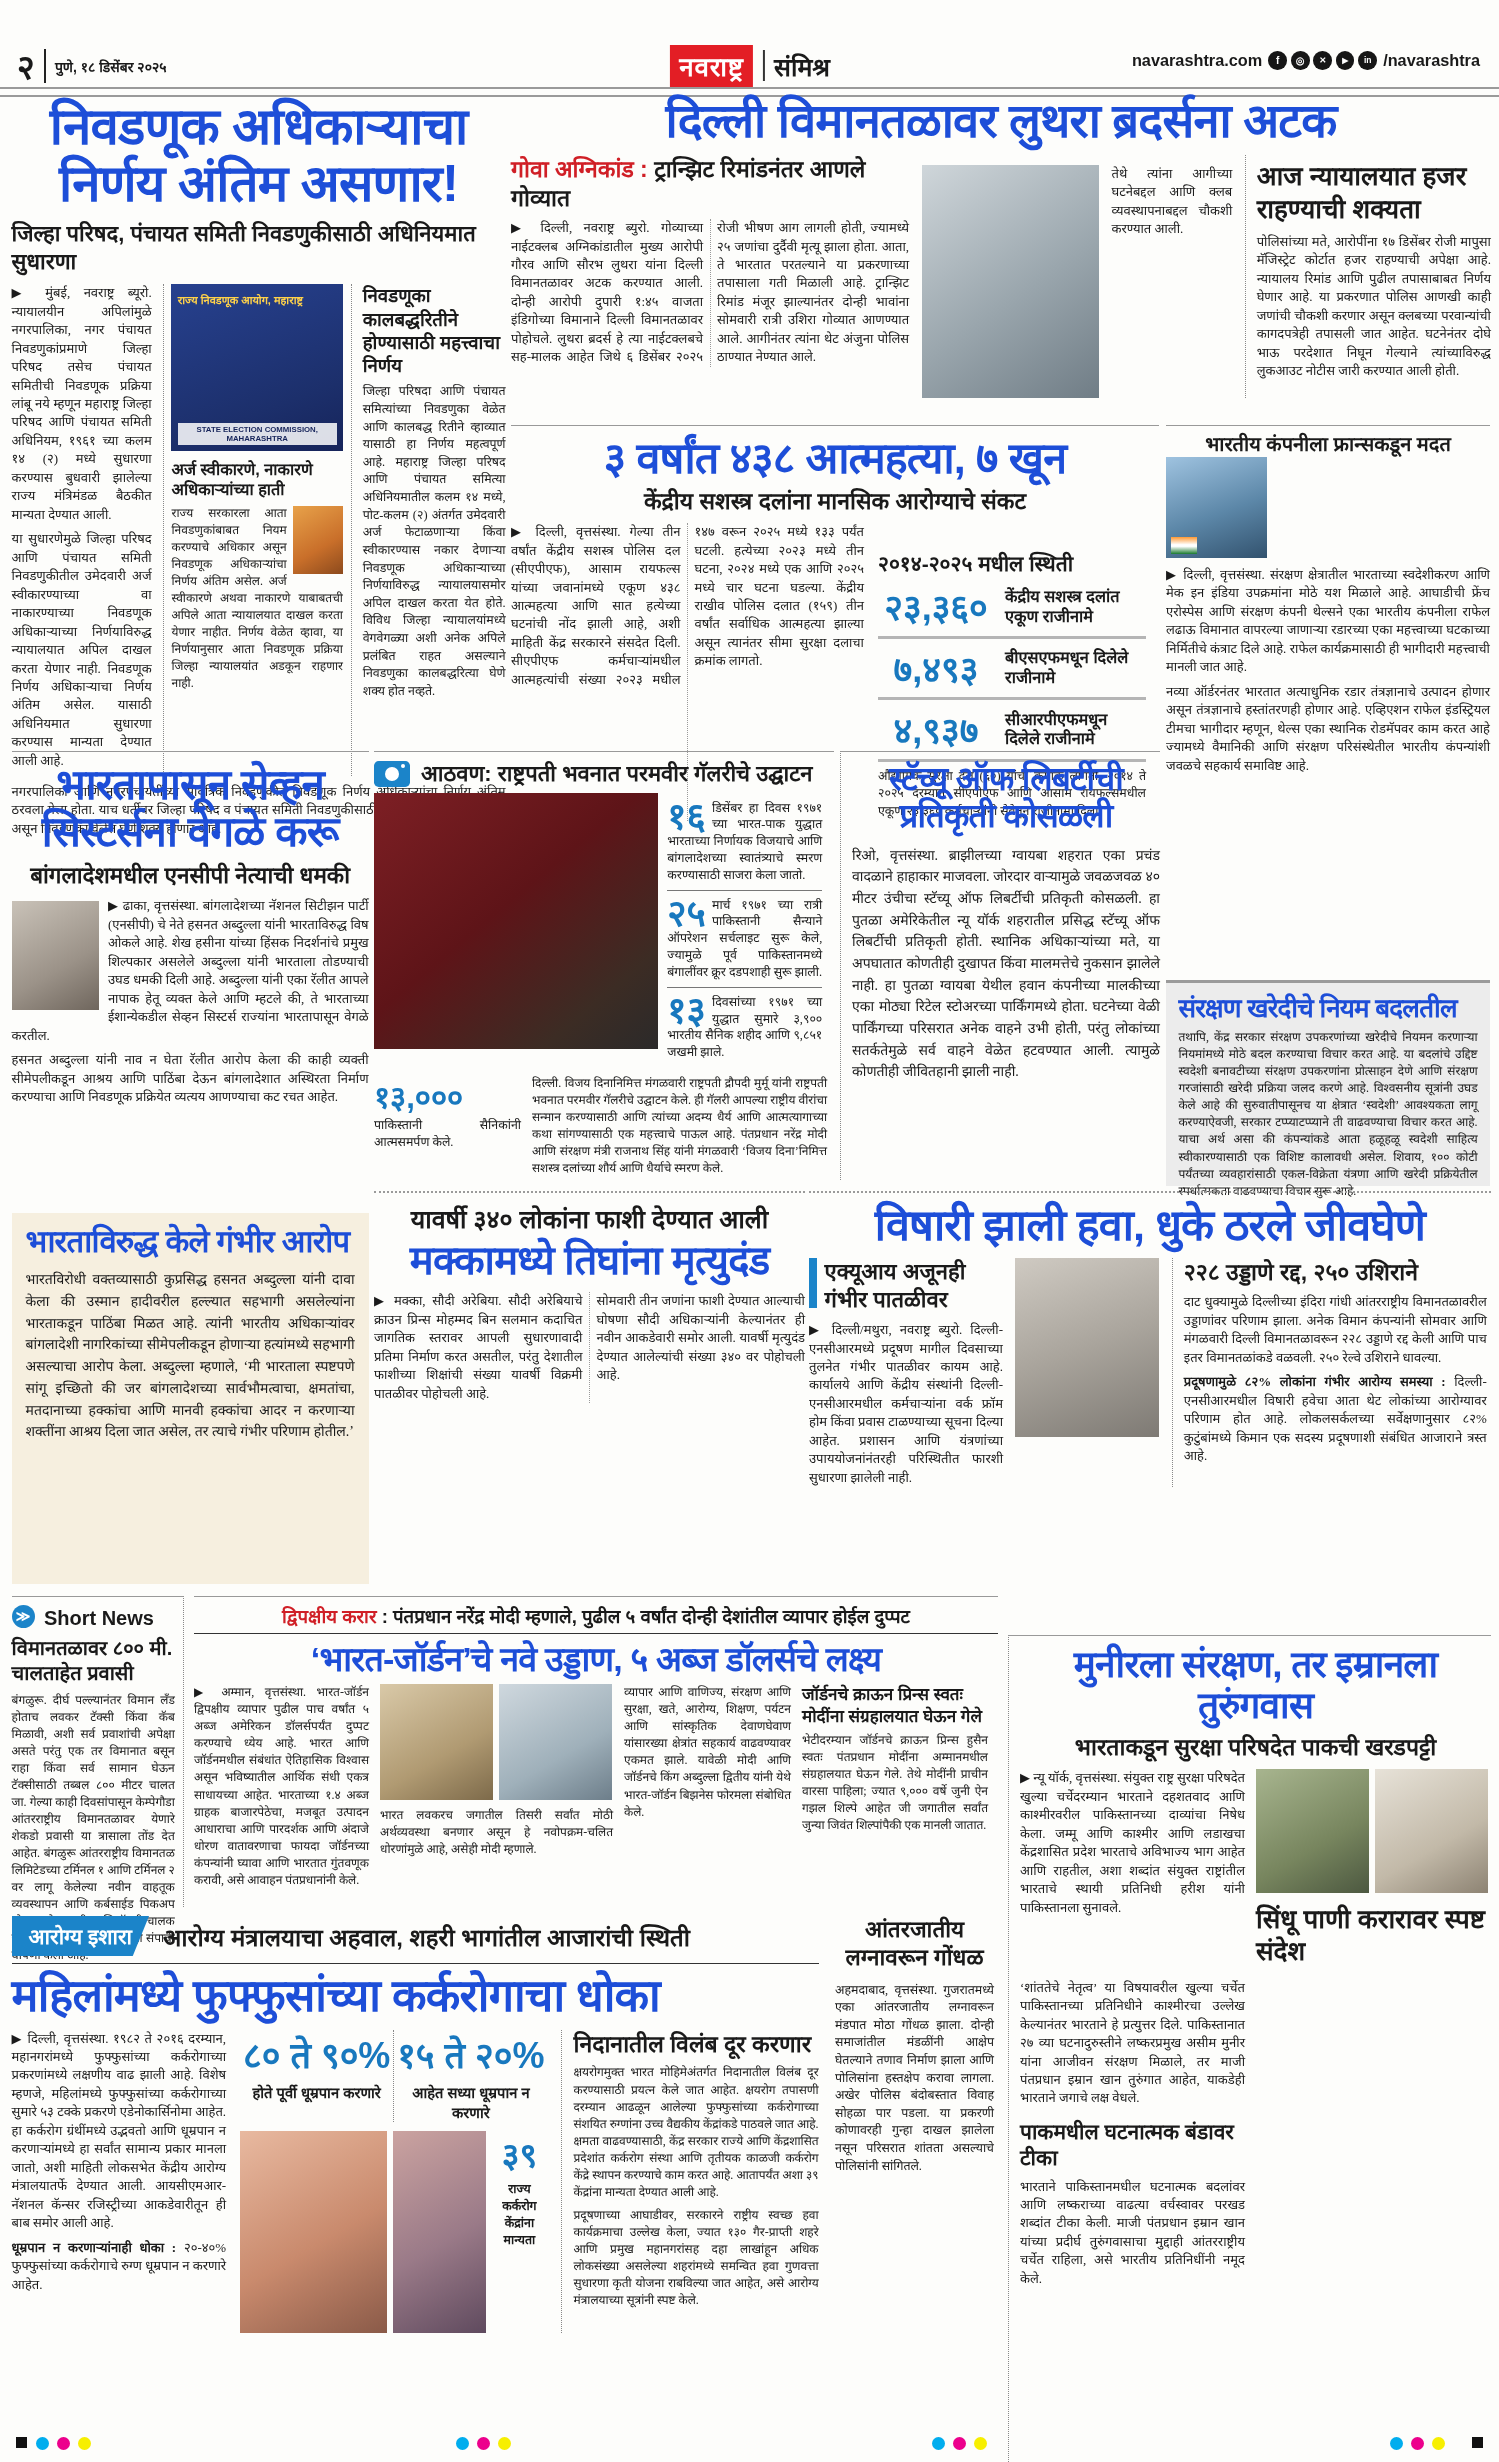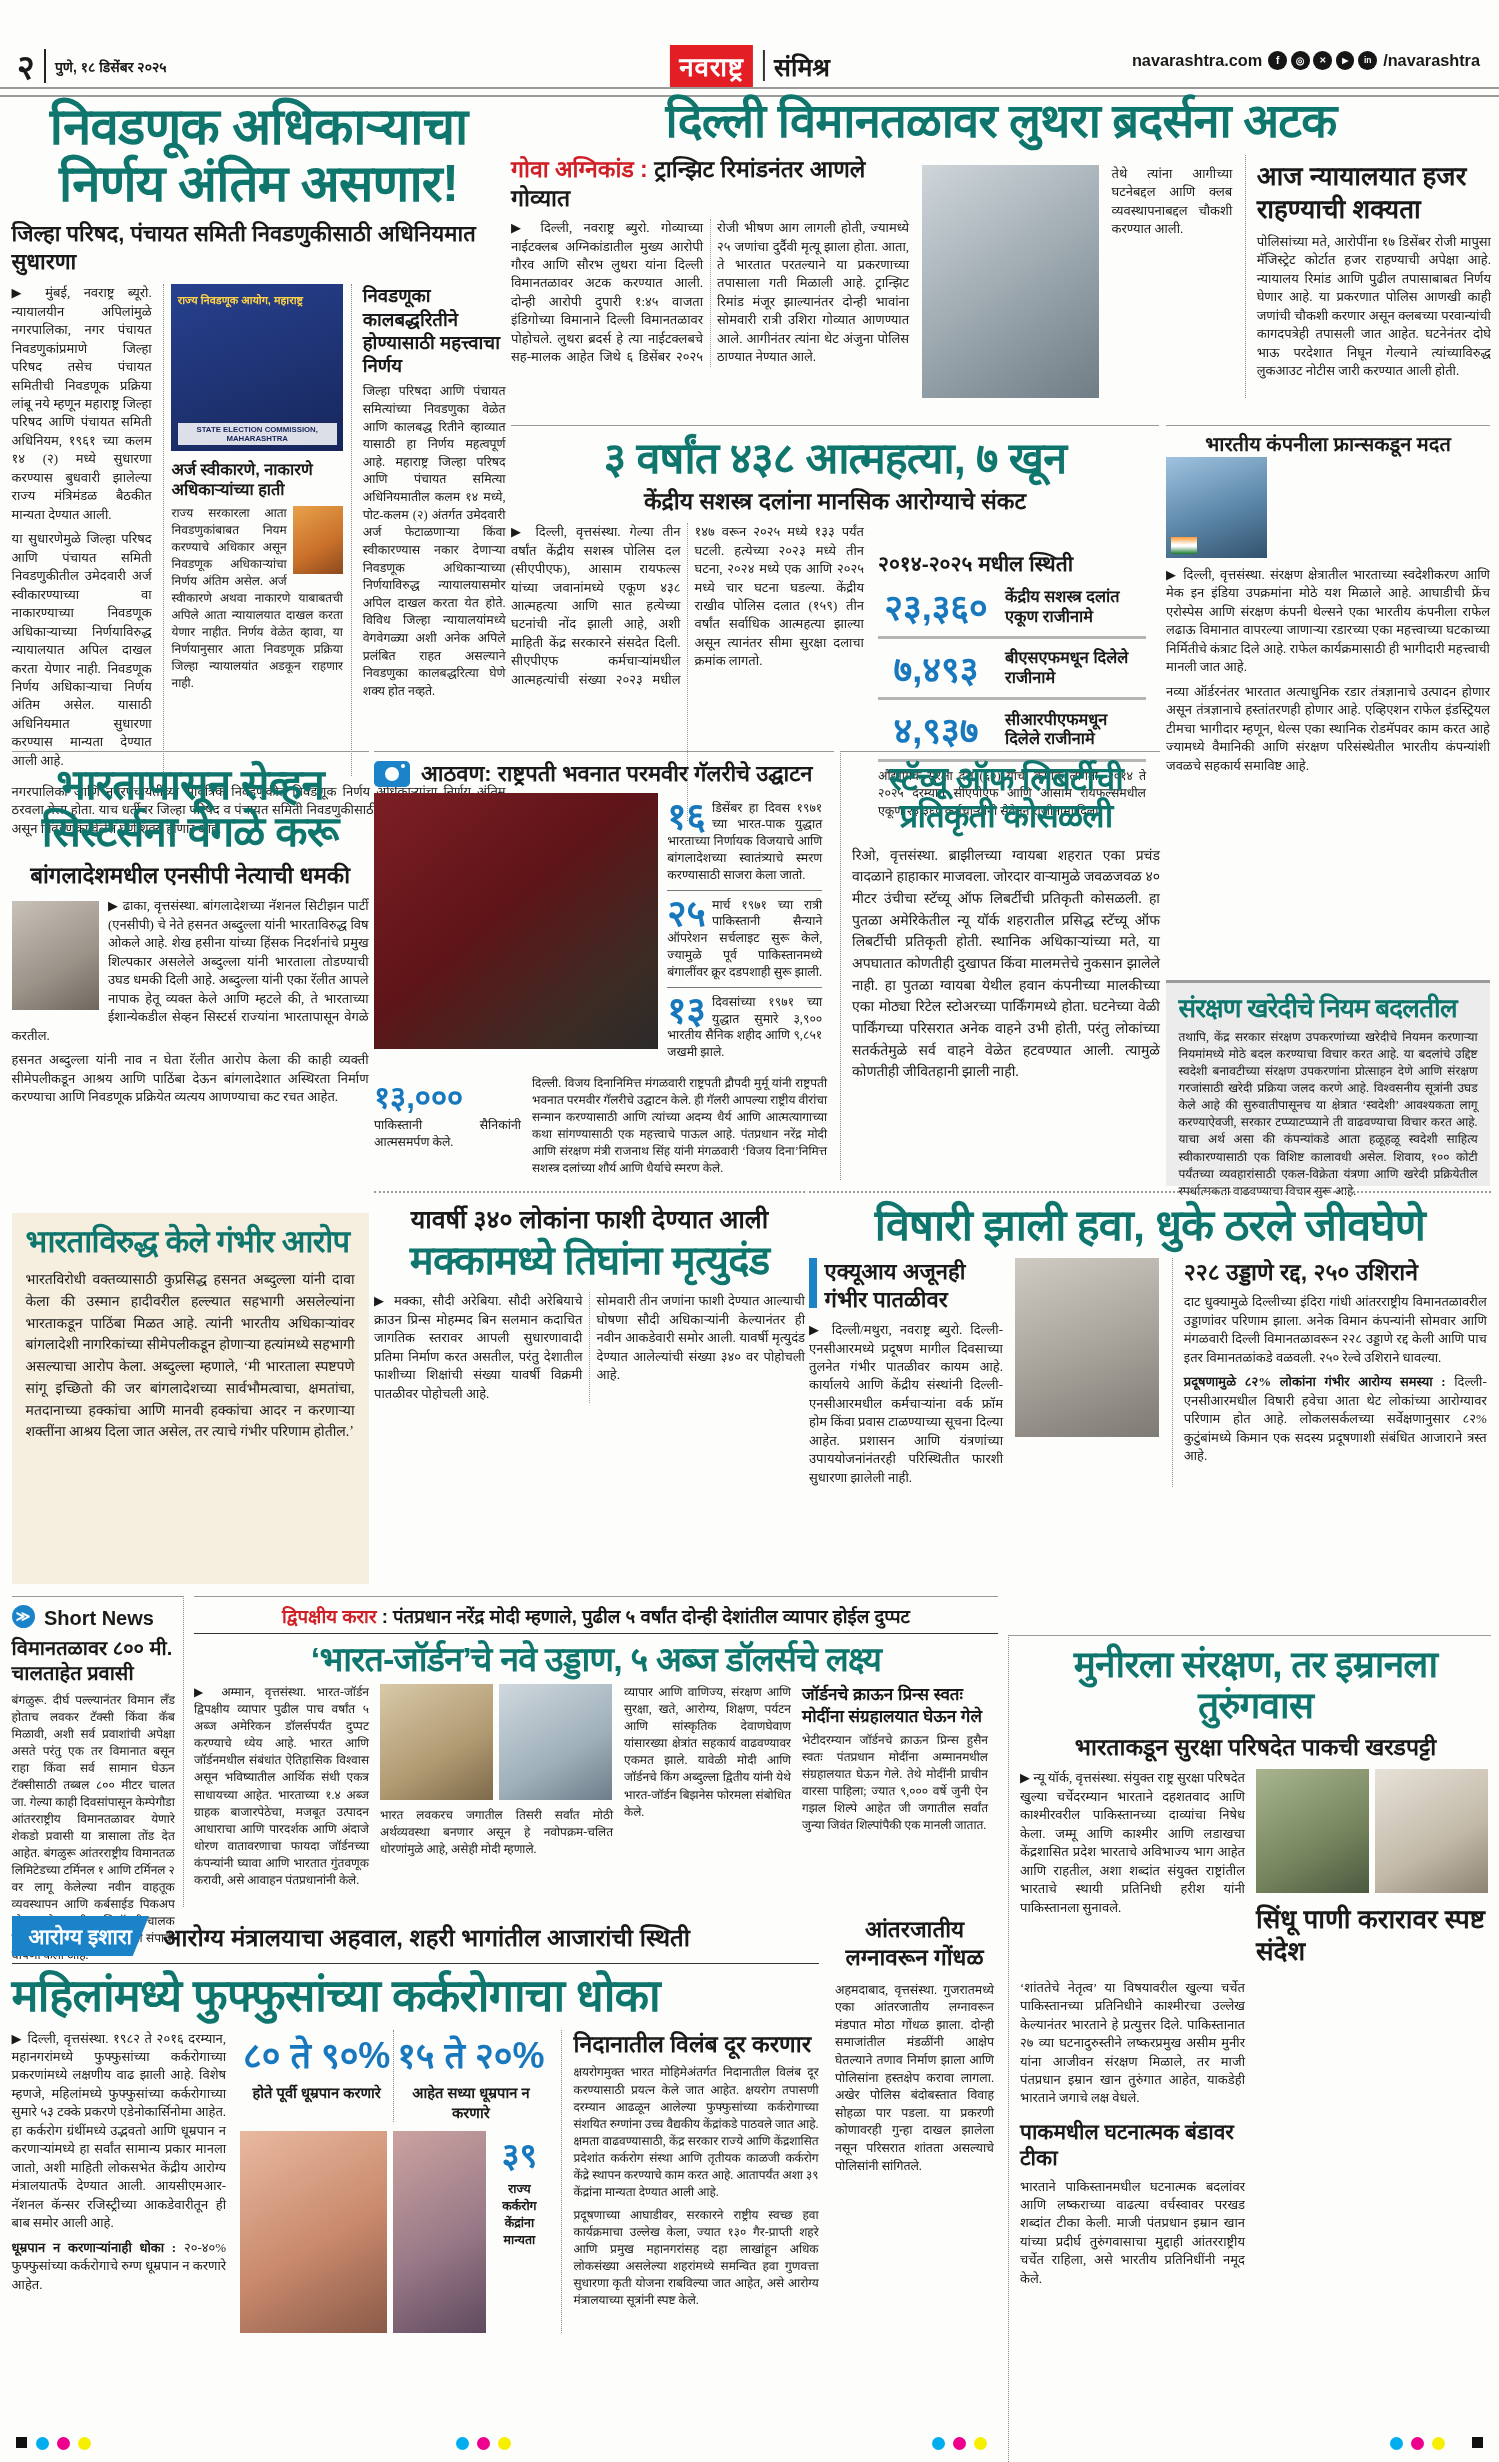--- a/index.html
+++ b/index.html
@@ -20,21 +20,21 @@
   .website,.handle{font-size:16.3px;font-weight:bold;}
   .social{display:flex;gap:3.9px;}
   .sicon{width:18.6px;height:18.6px;border-radius:50%;background:#161616;color:#fff;display:inline-flex;
          align-items:center;justify-content:center;font-size:10px;font-weight:bold;}
   .sicon-f::before{content:"f";} .sicon-ig::before{content:"◎";} .sicon-x::before{content:"✕";font-size:8.5px;}
   .sicon-yt::before{content:"▶";font-size:7.8px;} .sicon-in::before{content:"in";font-size:8.5px;}
   .rule-double{position:absolute;left:0;top:87px;width:100%;height:6.2px;
                border-top:2.3px solid #9a9a9a;border-bottom:2.3px solid #9a9a9a;}
   
   .art{position:absolute;box-sizing:border-box;}
-  .hl{font-family:"Liberation Sans","DejaVu Sans",sans-serif;font-weight:bold;color:#0f766e;
+  .hl{font-family:"Liberation Sans","DejaVu Sans",sans-serif;font-weight:bold;color:#1d4ed8;
       text-align:center;line-height:1.12;letter-spacing:-0.8px;}
   .sub{font-family:"Liberation Sans",sans-serif;font-weight:bold;text-align:center;line-height:1.25;}
   .body{font-size:13.6px;line-height:1.42;text-align:justify;}
   .body p{margin:0 0 6.2px 0;}
   .kicker-red{color:#d01f26;}
   .cols2{column-count:2;column-gap:14px;column-rule:0.8px dotted #999;}
   .photo{background:linear-gradient(135deg,#b9c3c9,#8b979e 60%,#6e7a82);position:relative;}
   
   .statrow{display:flex;align-items:center;gap:11px;padding:4.7px 0;border-bottom:3.1px solid #b5b5b5;}
   .statnum{color:#1878be;font-family:"Liberation Sans",sans-serif;font-weight:bold;font-size:36px;min-width:116px;text-align:center;}

